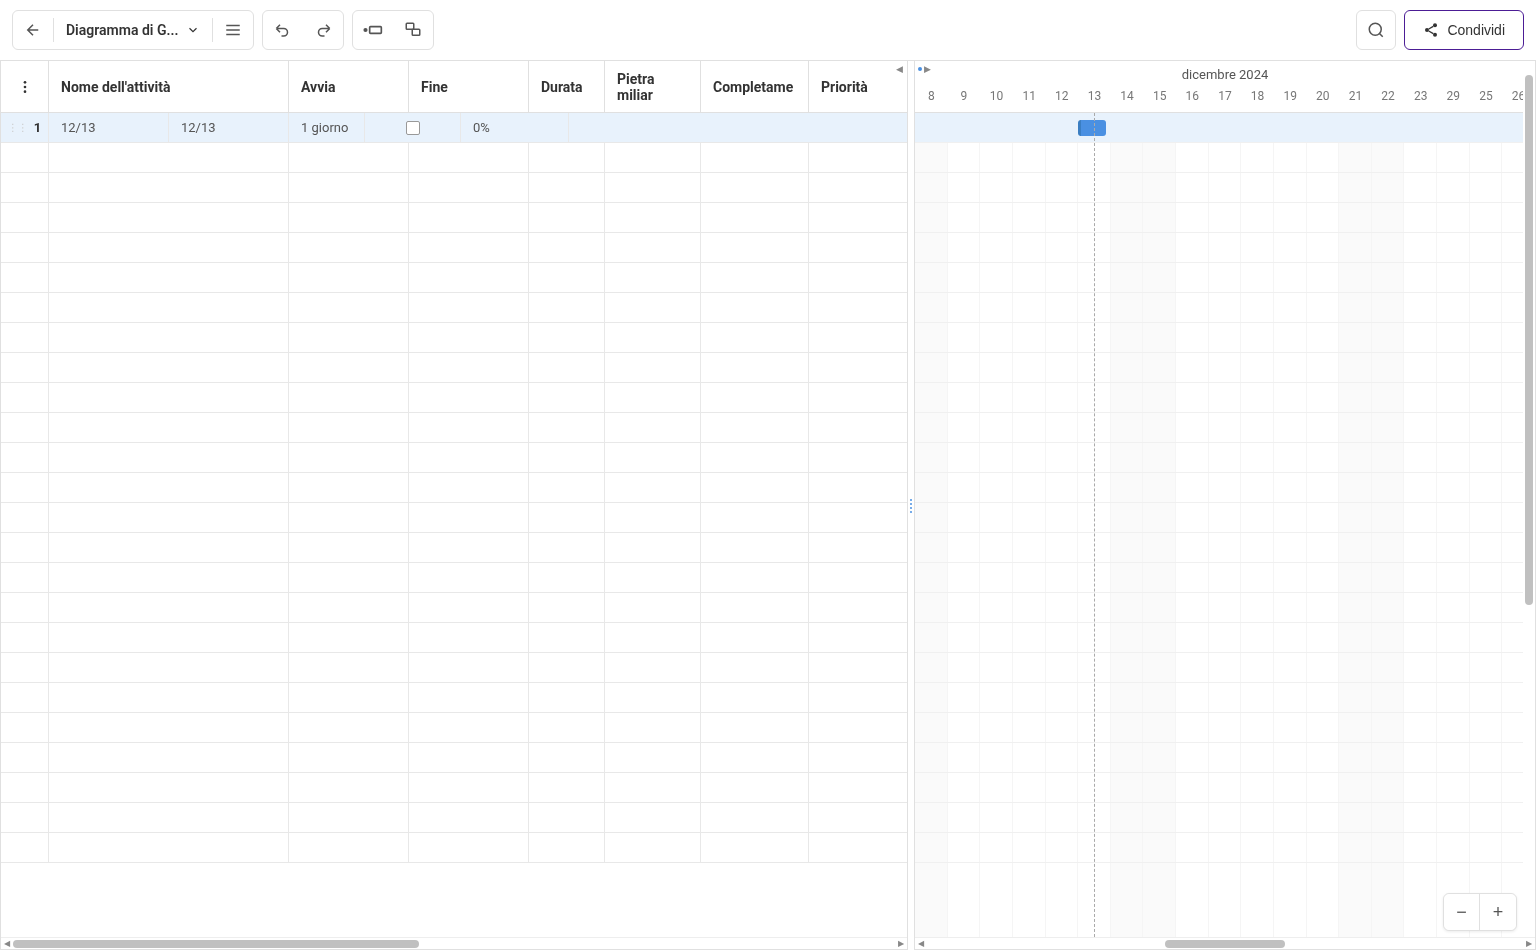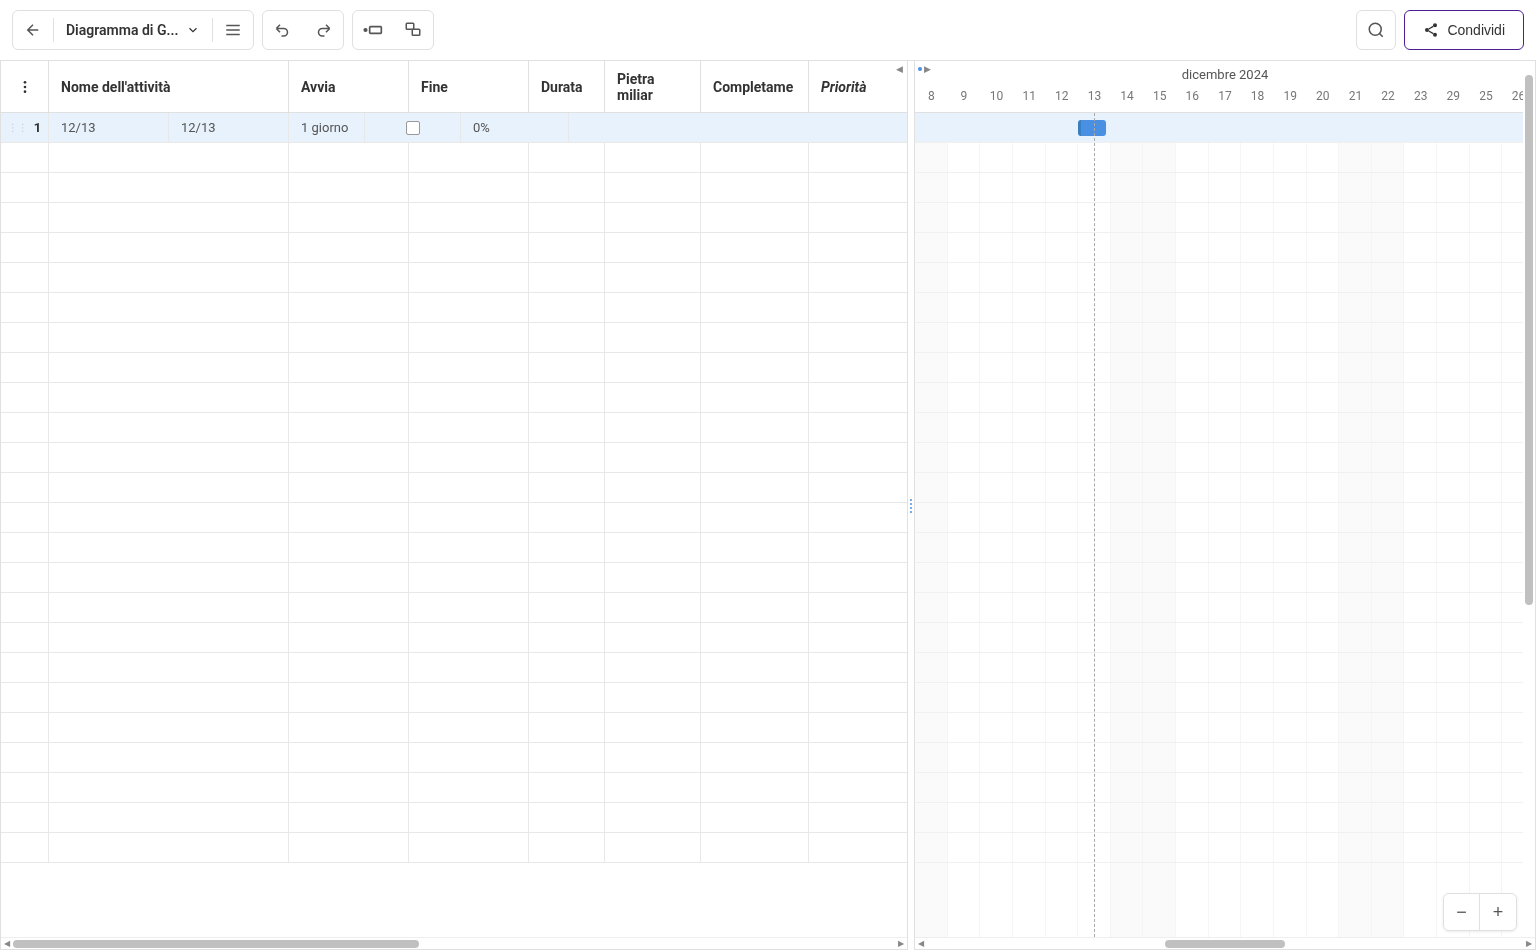--- a/index.html
+++ b/index.html
@@ -42,21 +42,21 @@
 .grid-row.selected { background: #e8f2fc; }
 .grid-cell { display: flex; align-items: center; padding: 0 12px; height: 100%; border-right: 1px solid #e8e8e8; font-size: 13px; color: #555; }
 .row-handle { width: 48px; justify-content: center; gap: 6px; position: relative; }
 .drag-dots { color: #ccc; font-size: 10px; }
 .row-num { font-weight: 700; color: #333; }
 .name-cell { position: relative; border: 2px solid #4a90e2; border-radius: 2px; padding-left: 24px; font-weight: 700; color: #333; }
 .name-cell-corner { position: absolute; top: -5px; right: -5px; width: 14px; height: 14px; background: #4a90e2; border-radius: 50%; display: flex; align-items: center; justify-content: center; }
 .name-cell-corner svg { fill: #fff; }
 .checkbox { width: 14px; height: 14px; border: 1.5px solid #999; border-radius: 2px; background: #fff; }
 .col-milestone { justify-content: center; }
-.col-priority { border-right: none; font-style: italic; }
+.col-priority { border-right: none; }
 
 
 .h-scrollbar { height: 12px; background: #fff; border-top: 1px solid #eee; display: flex; align-items: center; position: relative; }
 .h-scroll-arrow { width: 12px; height: 12px; display: flex; align-items: center; justify-content: center; color: #888; cursor: pointer; font-size: 8px; }
 .h-scroll-track { flex: 1; height: 8px; position: relative; }
 .h-scroll-thumb { position: absolute; height: 8px; background: #c0c0c0; border-radius: 4px; }
 .v-scrollbar { position: absolute; right: 0; top: 0; bottom: 12px; width: 12px; background: #fff; }
 .v-scroll-thumb { position: absolute; top: 14px; width: 8px; left: 2px; height: 530px; background: #c0c0c0; border-radius: 4px; }
 
 

